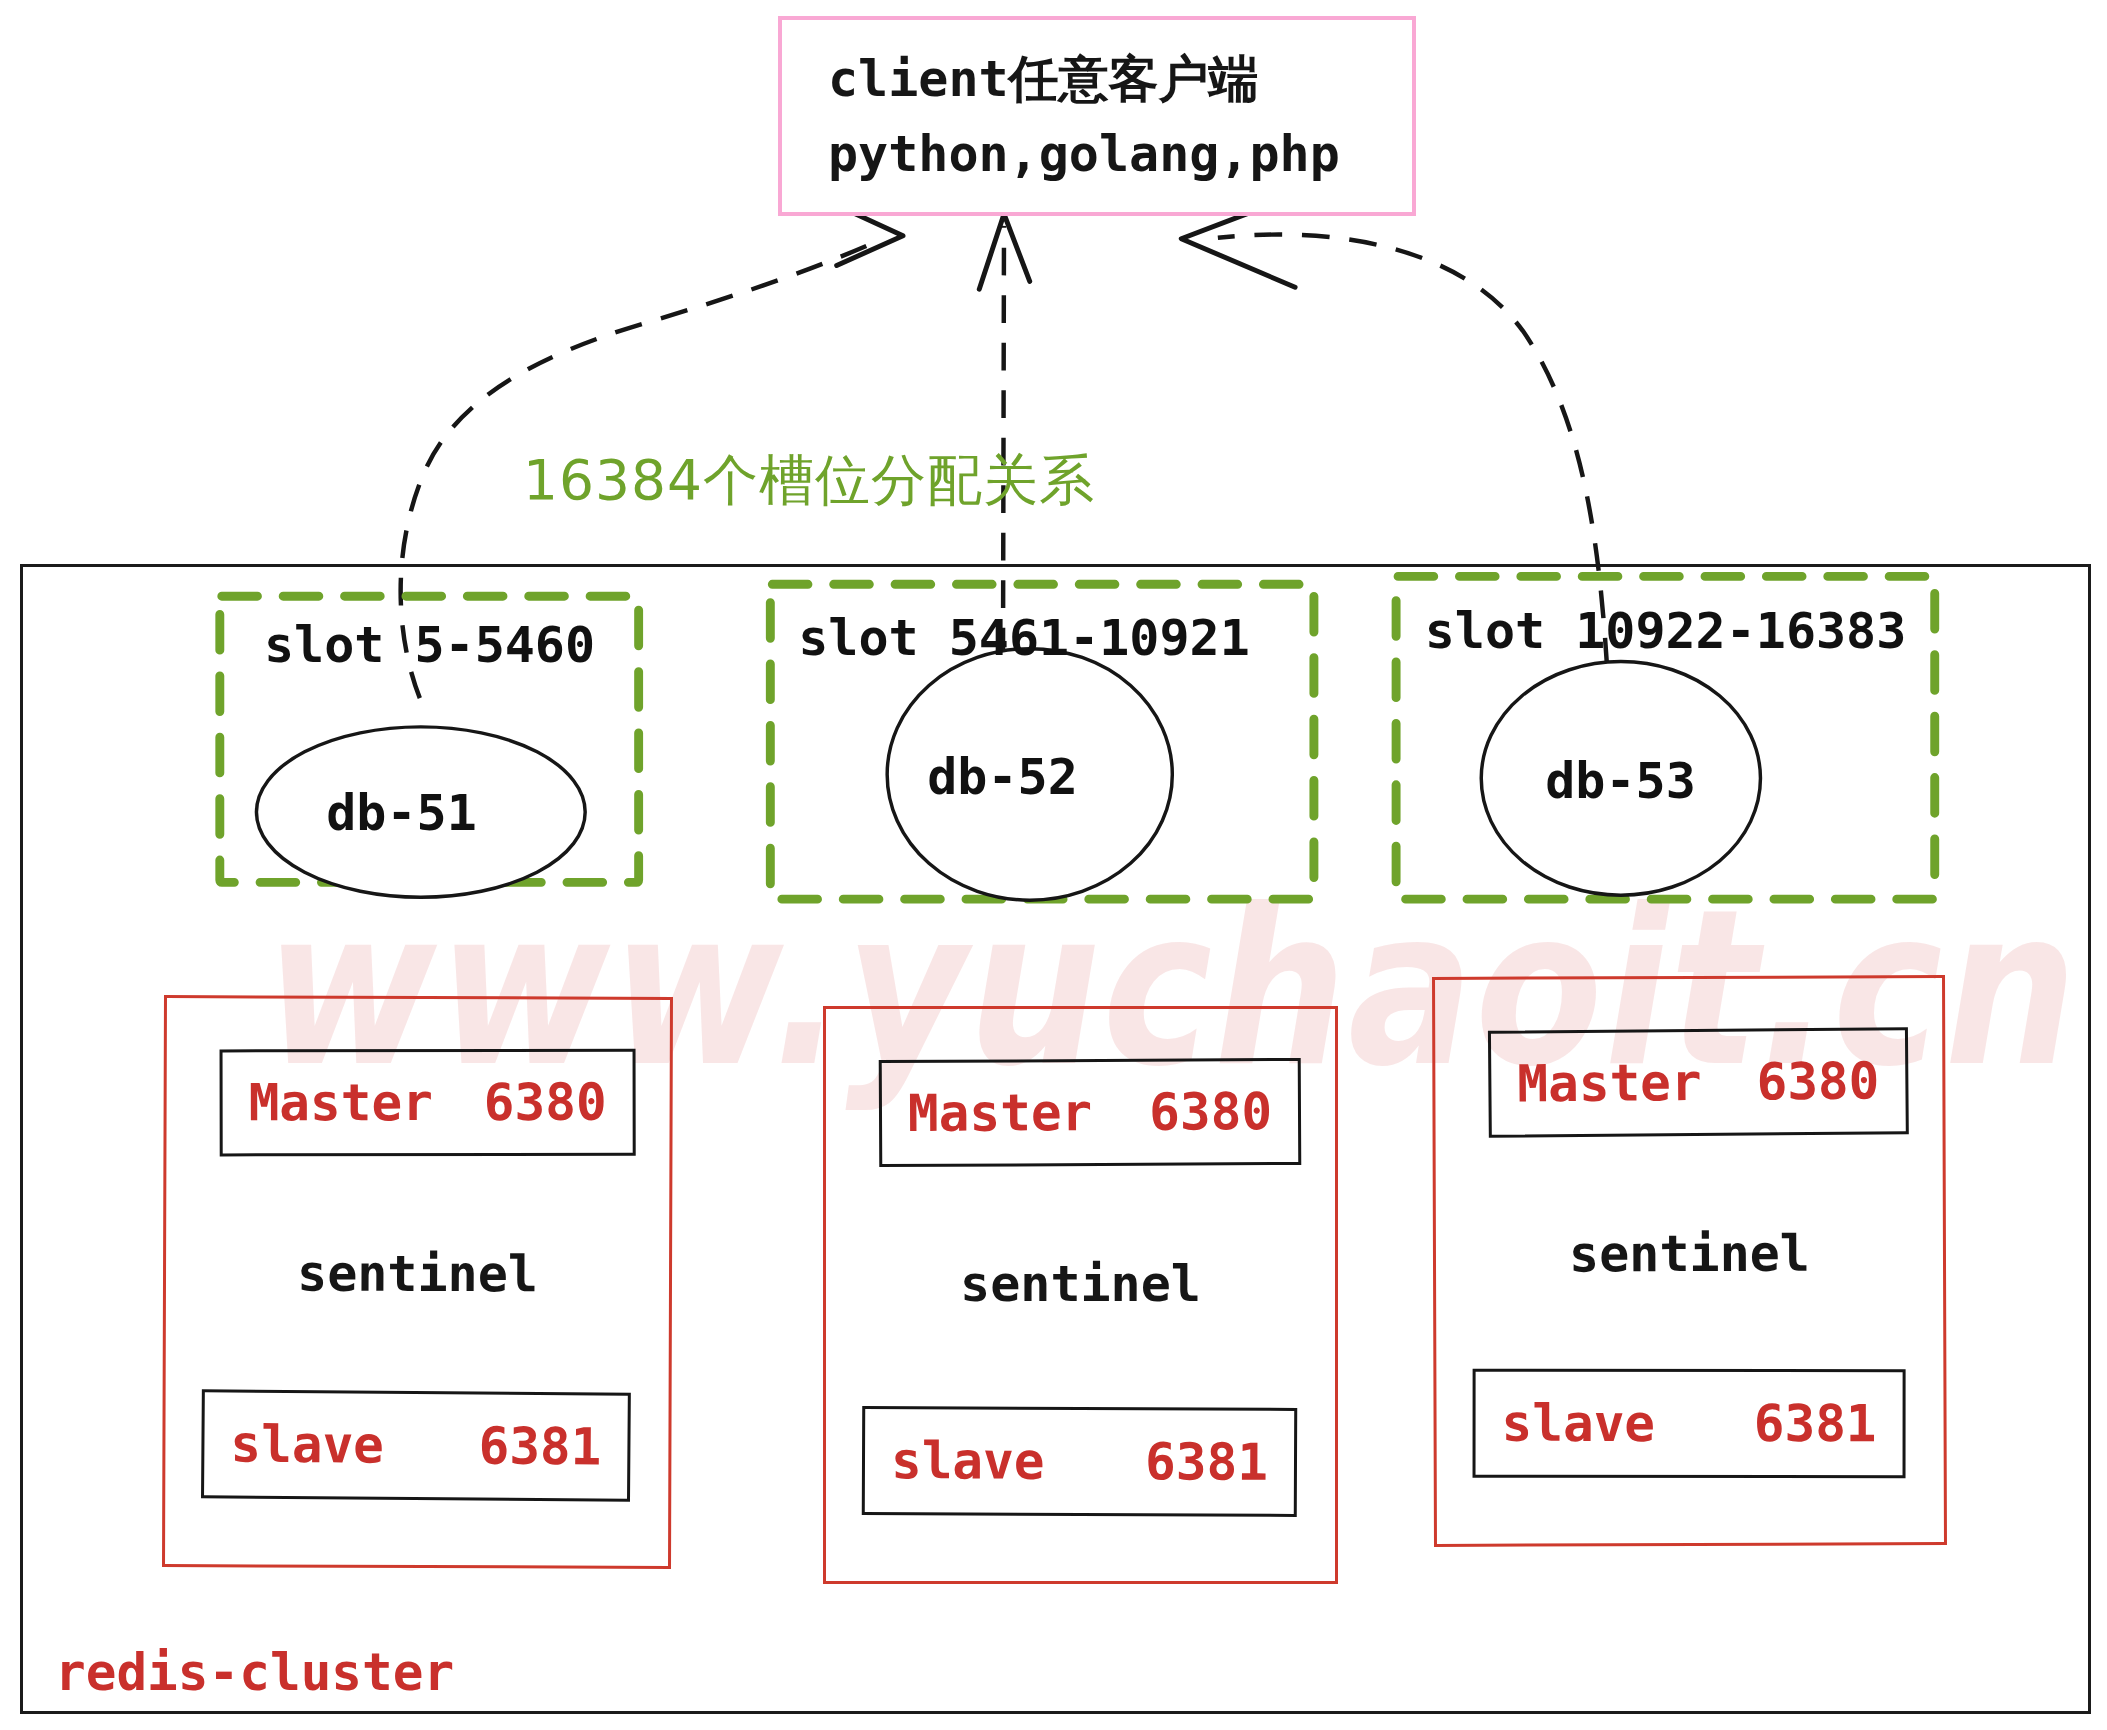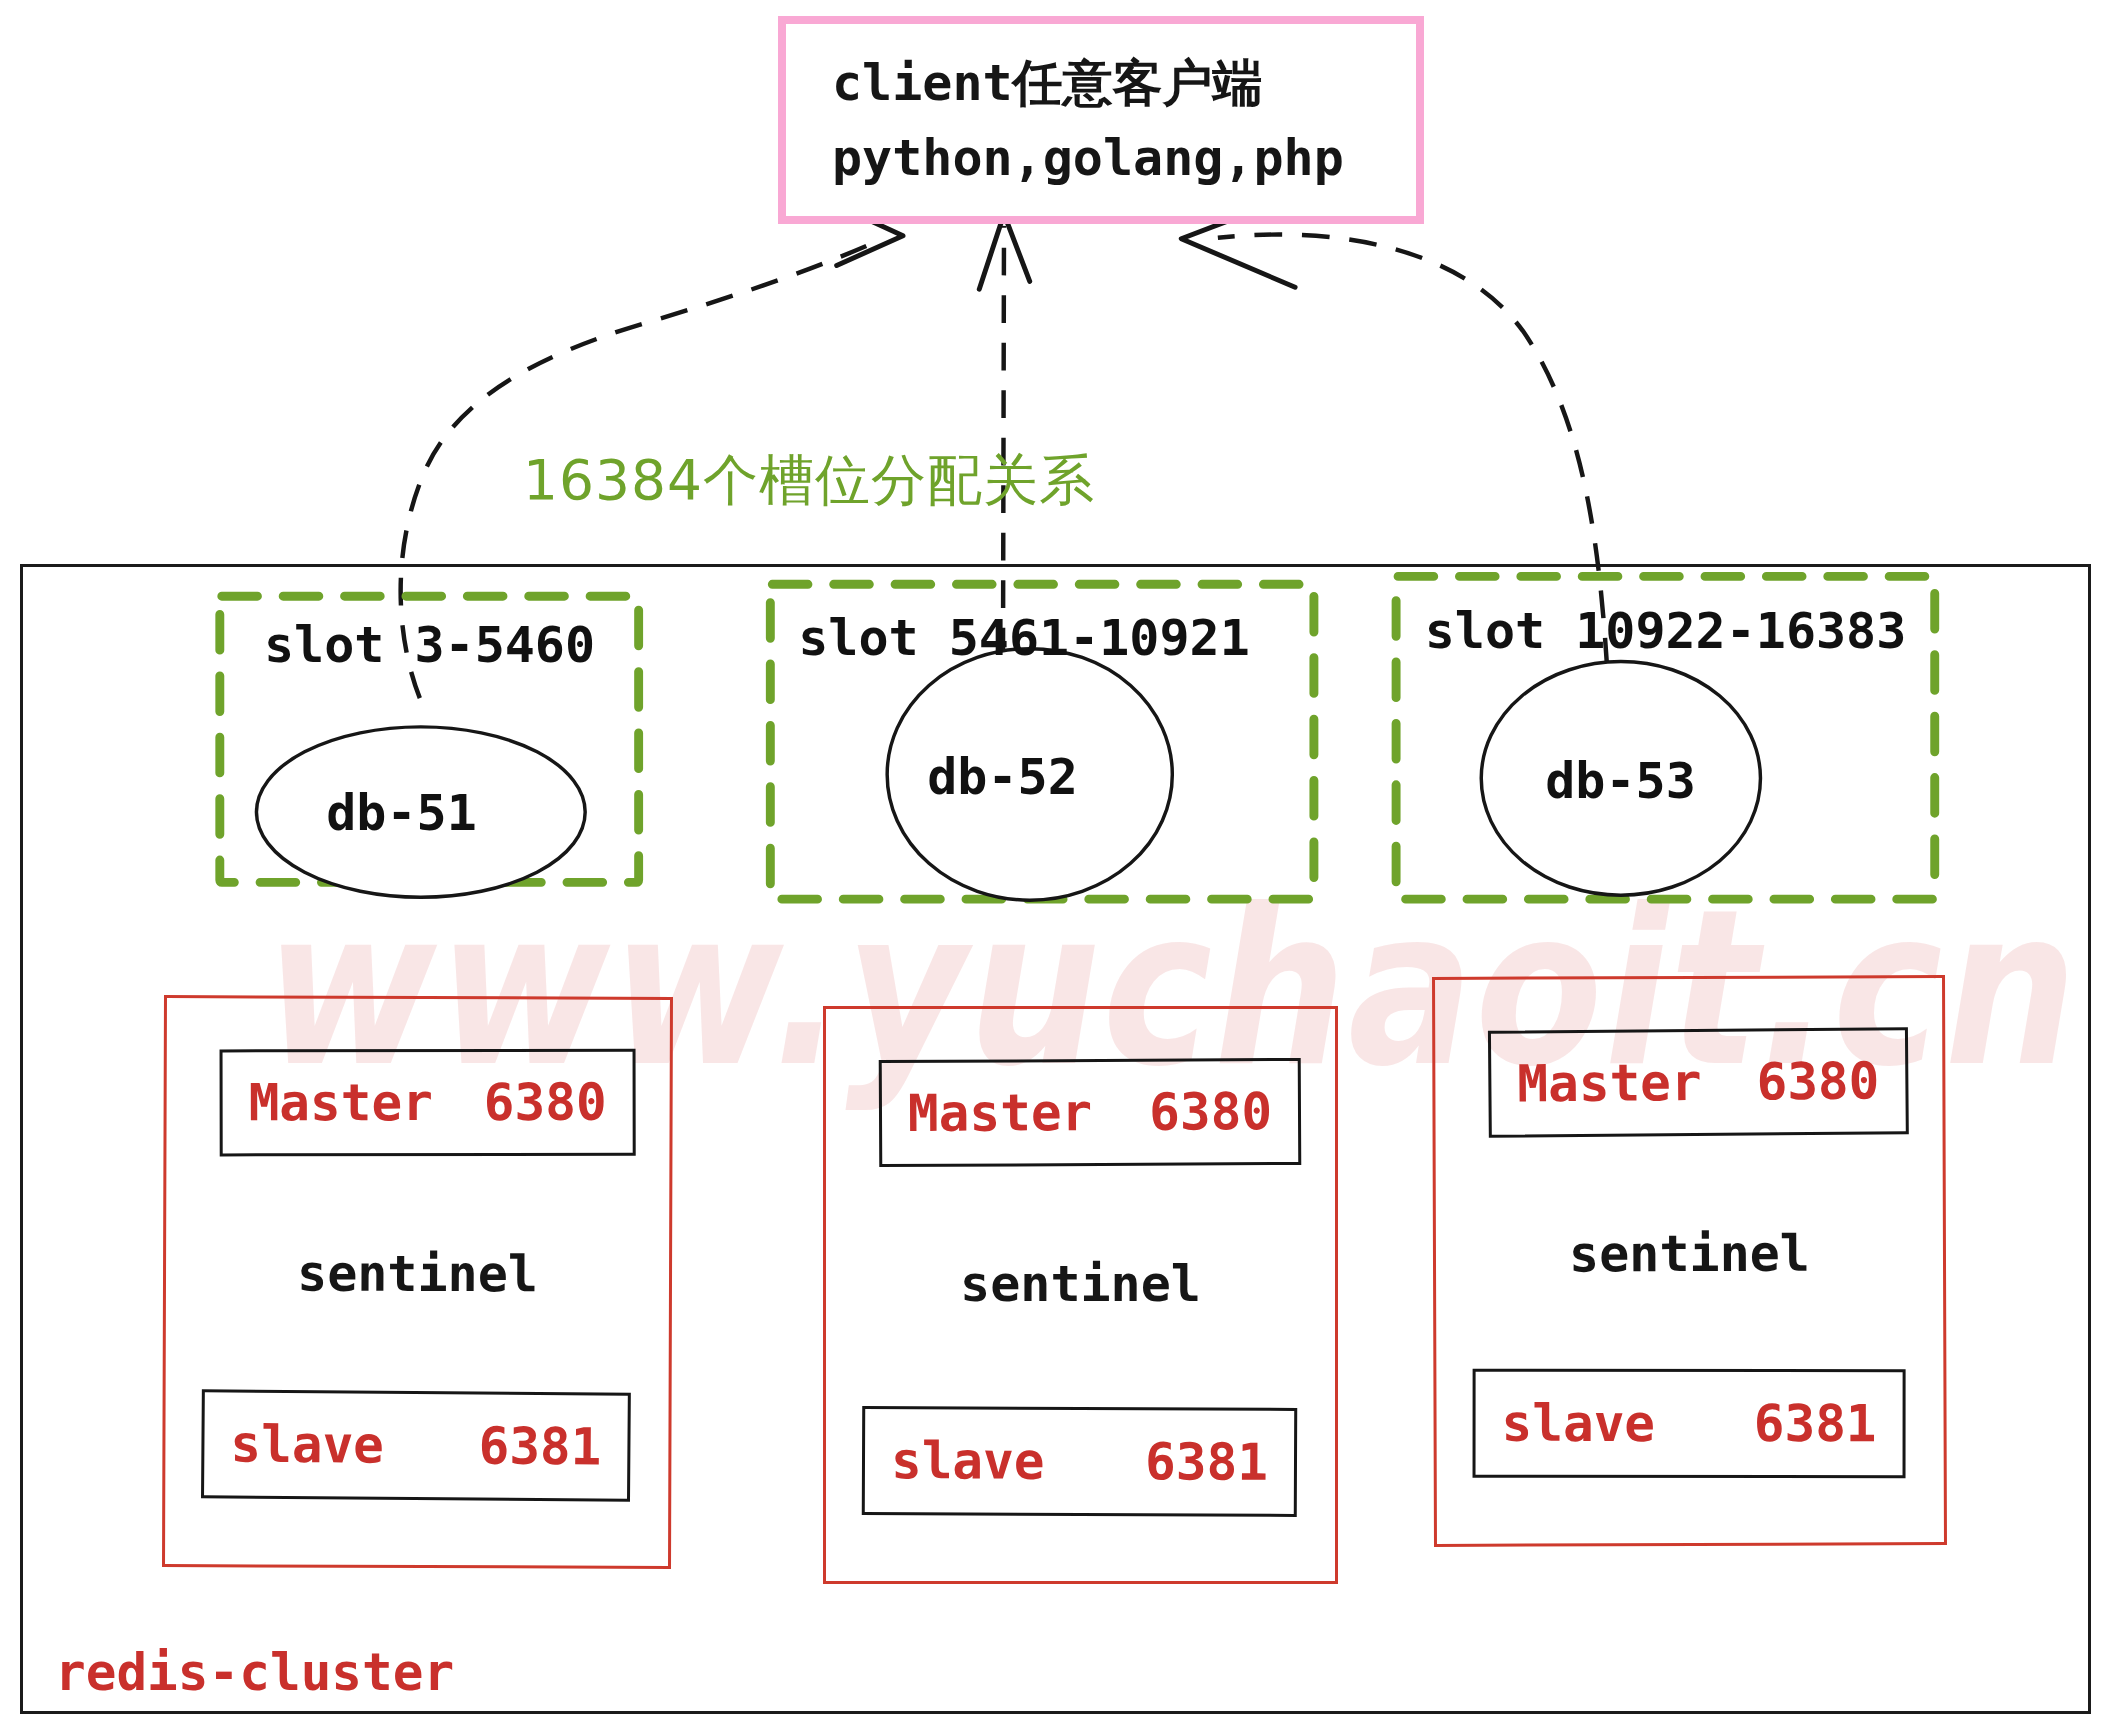--- a/index.html
+++ b/index.html
@@ -3,21 +3,21 @@
 <meta charset="utf-8">
 <style>
   html,body{margin:0;padding:0;background:#ffffff;}
   .canvas{
     position:relative;width:2108px;height:1731px;background:#ffffff;overflow:hidden;
     font-family:"DejaVu Sans Mono",monospace;color:#161616;
   }
   
   .client-box{
     position:absolute;left:778px;top:16px;width:584px;height:170px;
-    border:8px solid #f9a8d4;background:#fff;
+    border:4px solid #f9a8d4;background:#fff;
     padding:22px 0 0 46px;font-size:50px;font-weight:bold;line-height:75px;
     white-space:nowrap;z-index:3;
   }
   
   .slots-note{
     position:absolute;left:523px;top:444px;z-index:3;
     font-family:"DejaVu Sans",sans-serif;font-weight:normal;font-size:55px;
     color:#6FA32B;letter-spacing:1px;white-space:nowrap;
   }
   
@@ -111,21 +111,21 @@
     </g>
   </svg>
 
   <div class="client-box">
     <div>client任意客户端</div>
     <div>python,golang,php</div>
   </div>
 
   <div class="slots-note">16384个槽位分配关系</div>
 
-  <div class="slot-label sl1">slot 3-5460</div>
+  <div class="slot-label sl1">slot 5-5460</div>
   <div class="slot-label sl2">slot 5461-10921</div>
   <div class="slot-label sl3">slot 10922-16383</div>
 
   <div class="db-label db1">db-51</div>
   <div class="db-label db2">db-52</div>
   <div class="db-label db3">db-53</div>
 
   <div class="node n1">
     <div class="port-box master">
       <span>Master</span>

